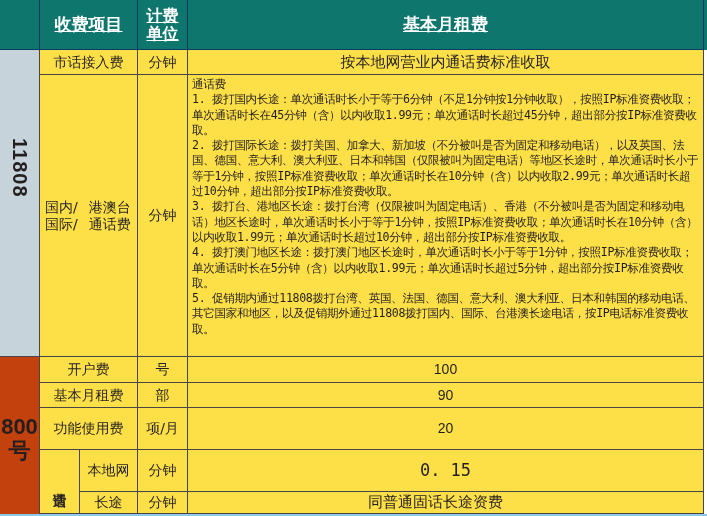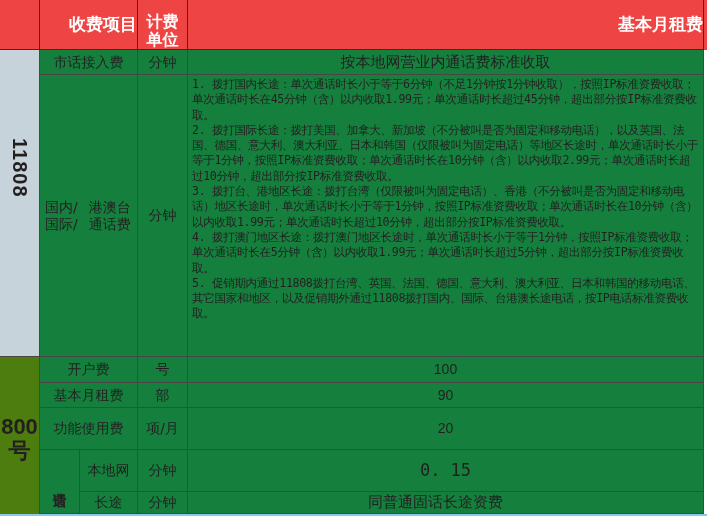--- a/index.html
+++ b/index.html
@@ -3,31 +3,31 @@
 <meta charset="utf-8">
 <style>
   html, body { margin: 0; padding: 0; }
   body {
     width: 707px; height: 516px; overflow: hidden; background: #ffffff;
     font-family: "DejaVu Sans", "Liberation Sans", sans-serif;
     color: #231f20; position: relative;
   }
   .abs { position: absolute; box-sizing: border-box; }
   .hdr {
-    background: #ef4444; color: #ffffff; font-weight: bold;
-    display: flex; align-items: center; justify-content: flex-end; text-align: center;
-    border-right: 1px solid #0a3a66; border-bottom: 1px solid #0a3a66;
+    background: #0f766e; color: #ffffff; font-weight: bold;
+    display: flex; align-items: center; justify-content: center; text-align: center;
+    border-right: 1px solid #0a3a66; border-bottom: 1px solid #0a3a66; text-decoration: underline;
   }
   .cell {
-    background: #15803d; display: flex; align-items: center; justify-content: center;
+    background: #fde047; display: flex; align-items: center; justify-content: center;
     text-align: center; border-right: 1px solid #4a4446; border-bottom: 1px solid #4a4446;
     font-size: 14px; line-height: 17px;
   }
   .side1 { background: #c6d3da; border-right: 1px solid #4a4446; border-bottom: 1px solid #4a4446; }
-  .side2 { background: #4d7c0f; border-right: 1px solid #4a4446; }
+  .side2 { background: #c2410c; border-right: 1px solid #4a4446; }
   .vtext {
     writing-mode: vertical-rl; font-weight: bold; font-size: 20px; letter-spacing: 1px;
     font-family: "Liberation Sans", "DejaVu Sans", sans-serif;
   }
   .desc {
     font-size: 11.6px; line-height: 15.3px; text-align: left; padding: 2px 4px 2px 4px;
     font-family: "DejaVu Sans Mono", "DejaVu Sans", monospace; letter-spacing: -0.35px;
     display: block;
   }
   .desc p { margin: 0; }
@@ -64,20 +64,21 @@
 </div>
 
 <div class="abs cell" style="left:40px;top:75px;width:98px;height:282px;flex-direction:row;">
   <span>国内/国际/</span>
   <span>港澳台通话费</span>
 </div>
 <div class="abs cell" style="left:138px;top:75px;width:50px;height:282px;">
   <span>分钟</span>
 </div>
 <div class="abs cell desc" style="left:188px;top:75px;width:516px;height:282px;">
+  <p>通话费</p>
   <p>1. 拨打国内长途：单次通话时长小于等于6分钟（不足1分钟按1分钟收取），按照IP标准资费收取；单次通话时长在45分钟（含）以内收取1.99元；单次通话时长超过45分钟，超出部分按IP标准资费收取。</p>
   <p>2. 拨打国际长途：拨打美国、加拿大、新加坡（不分被叫是否为固定和移动电话），以及英国、法国、德国、意大利、澳大利亚、日本和韩国（仅限被叫为固定电话）等地区长途时，单次通话时长小于等于1分钟，按照IP标准资费收取；单次通话时长在10分钟（含）以内收取2.99元；单次通话时长超过10分钟，超出部分按IP标准资费收取。</p>
   <p>3. 拨打台、港地区长途：拨打台湾（仅限被叫为固定电话）、香港（不分被叫是否为固定和移动电话）地区长途时，单次通话时长小于等于1分钟，按照IP标准资费收取；单次通话时长在10分钟（含）以内收取1.99元；单次通话时长超过10分钟，超出部分按IP标准资费收取。</p>
   <p>4. 拨打澳门地区长途：拨打澳门地区长途时，单次通话时长小于等于1分钟，按照IP标准资费收取；单次通话时长在5分钟（含）以内收取1.99元；单次通话时长超过5分钟，超出部分按IP标准资费收取。</p>
   <p>5. 促销期内通过11808拨打台湾、英国、法国、德国、意大利、澳大利亚、日本和韩国的移动电话、其它国家和地区，以及促销期外通过11808拨打国内、国际、台港澳长途电话，按IP电话标准资费收取。</p>
 </div>
 
 <div class="abs side2" style="left:0;top:357px;width:40px;height:157px;display:flex;flex-direction:column;align-items:center;justify-content:center;font-weight:bold;font-size:22px;line-height:24px;font-family:'Liberation Sans','DejaVu Sans',sans-serif;">
   <span style="margin-top:6px;">800</span>
   <span>号</span>

